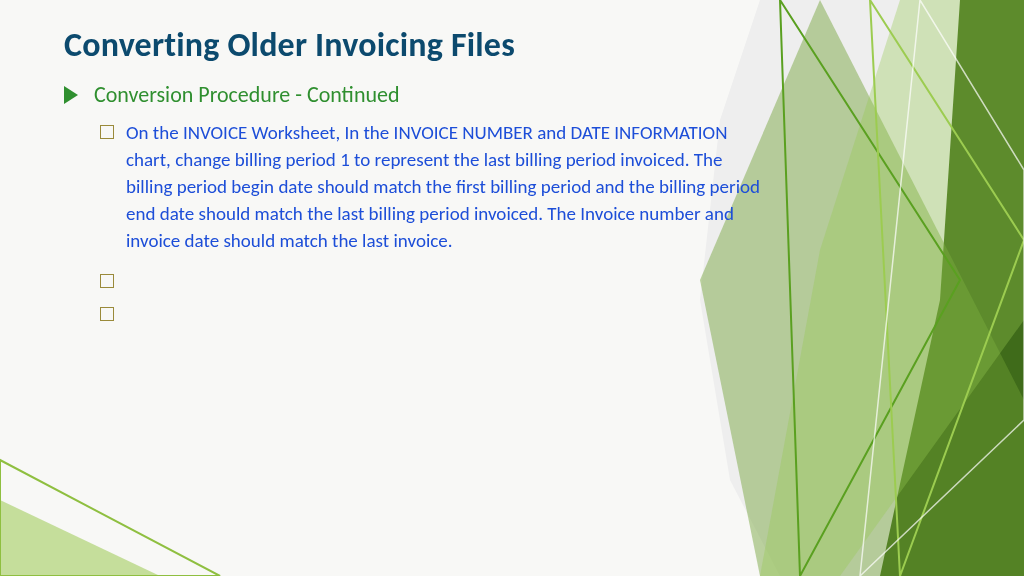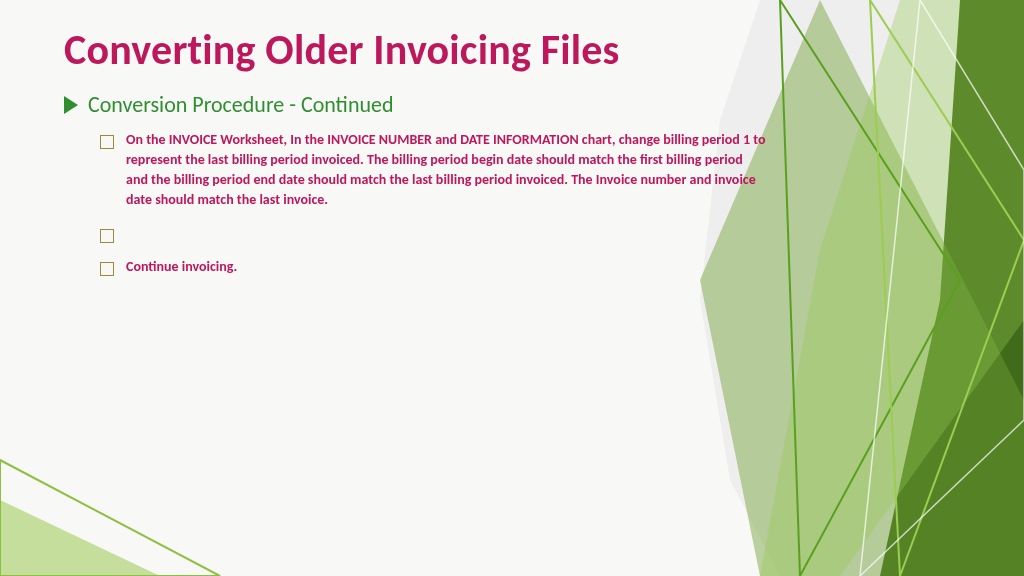--- a/index.html
+++ b/index.html
@@ -16,30 +16,30 @@
     inset: 0;
     pointer-events: none;
     overflow: hidden;
   }
   .content {
     position: relative;
     padding: 24px 200px 24px 64px;
     z-index: 2;
   }
   .title {
-    font-size: 42px;
+    font-size: 34px;
     font-weight: 700;
-    color: #be185d;
+    color: #0c4a6e;
     margin-bottom: 16px;
     letter-spacing: 0.2px;
   }
   .subhead {
     display: flex;
     align-items: center;
-    gap: 10px;
+    gap: 16px;
     margin-bottom: 12px;
   }
   .tri {
     width: 0; height: 0;
     border-top: 9px solid transparent;
     border-bottom: 9px solid transparent;
     border-left: 14px solid #2f8f2f;
   }
   .subhead-text {
     font-size: 22px;
@@ -57,24 +57,24 @@
     margin-bottom: 14px;
   }
   .box {
     flex: 0 0 auto;
     width: 14px;
     height: 14px;
     border: 1.6px solid #9a8a3a;
     margin-top: 5px;
   }
   .item-text {
-    font-size: 14px;
+    font-size: 19px;
     line-height: 1.42;
-    color: #be185d;
-    font-weight: 700;
+    color: #1d4ed8;
+    font-weight: 400;
     max-width: 640px;
   }
 </style>
 </head>
 <body>
 
 <div class="slide">
 
   <div class="bg-shapes">
     <svg width="1024" height="576" viewBox="0 0 1024 576">
@@ -106,18 +106,17 @@
     <div class="items">
       <div class="item">
         <div class="box"></div>
         <div class="item-text">On the INVOICE Worksheet, In the INVOICE NUMBER and DATE INFORMATION chart, change billing period 1 to represent the last billing period invoiced. The billing period begin date should match the first billing period and the billing period end date should match the last billing period invoiced. The Invoice number and invoice date should match the last invoice.</div>
       </div>
       <div class="item">
         <div class="box"></div>
       </div>
       <div class="item">
         <div class="box"></div>
-        <div class="item-text">Continue invoicing.</div>
       </div>
     </div>
   </div>
 
 </div>
 
 </body></html>

